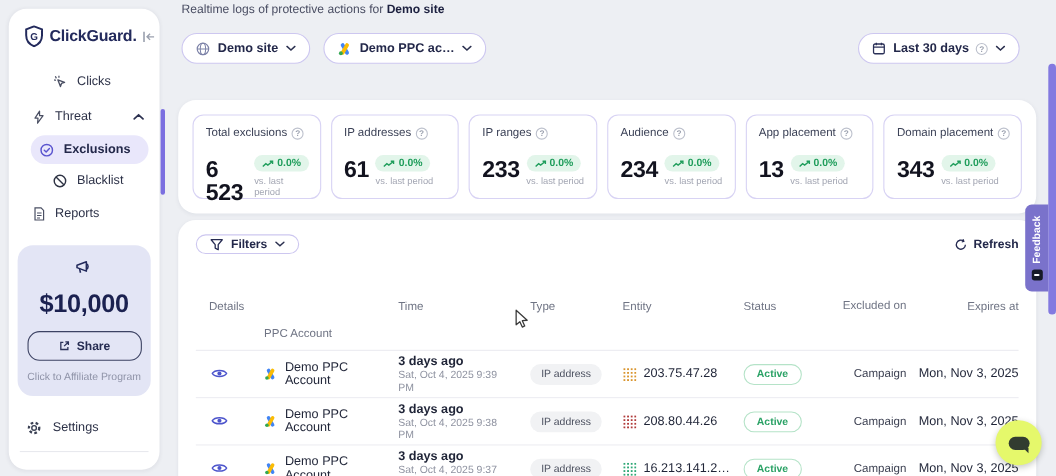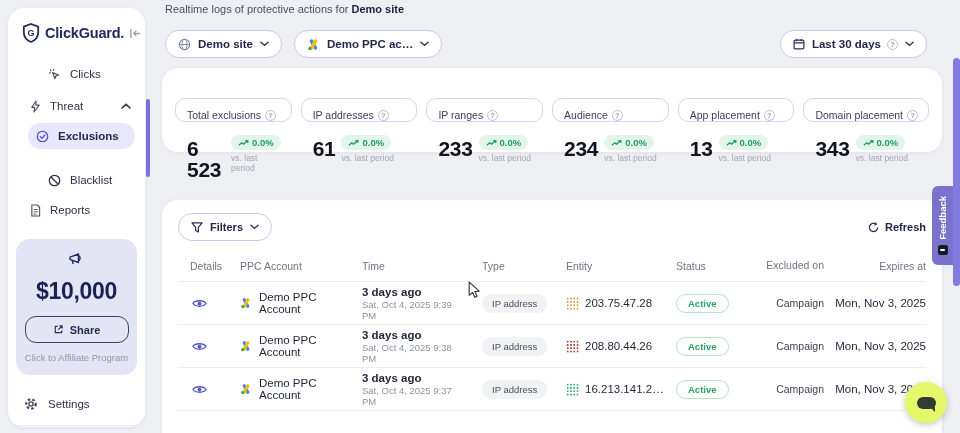--- a/index.html
+++ b/index.html
@@ -63,21 +63,21 @@
     font-size:11.5px; font-weight:bold; color:#23284a; cursor:pointer;
     font-family:"Liberation Sans", sans-serif;
   }
   .pill-btn .q { margin-left:-1px; }
   .date-pill { position:absolute; right:15px; top:0; }
 
   .panel {
     position:absolute; left:0; width:780px; background:#fff; border-radius:16px;
     box-shadow:0 1px 4px rgba(25,28,60,.06);
   }
-  .stats-panel { top:68px; height:84px; padding:30px 13px; }
+  .stats-panel { top:91px; height:103px; padding:13px 13px; }
   .stats-cards { display:flex; gap:9px; height:100%; }
   .stat-card {
     flex:1; border:1px solid #d8d3f4; border-radius:10px; padding:10px 10px 8px 11px;
     display:flex; flex-direction:column;
   }
   .stat-label-row { display:flex; align-items:center; gap:4px; }
   .stat-label { font-size:10.5px; color:#3c4257; white-space:nowrap; }
   .stat-value-row { display:flex; align-items:flex-start; gap:6px; margin-top:14px; }
   .stat-value { font-size:21px; font-weight:bold; color:#12131f; letter-spacing:-.3px; line-height:1; margin-top:3px; }
   .stat-delta-col { display:flex; flex-direction:column; }
@@ -89,30 +89,30 @@
 
   .help {
     width:11px; height:11px; border-radius:50%; border:1px solid #bcc0cc;
     color:#9aa0ae; font-size:7.5px; font-weight:bold;
     display:inline-flex; align-items:center; justify-content:center; flex:none;
   }
 
   .table-panel { top:200px; height:250px; padding:13px 16px 0 16px; overflow:hidden; }
   .table-toolbar { display:flex; align-items:center; gap:10px; }
   .toolbar-right { margin-left:auto; display:flex; align-items:center; gap:16px; }
-  .pill-btn.small { height:28px; font-size:11px; }
+  .pill-btn.small { height:18px; font-size:11px; }
   .pill-btn.gray-border { border-color:#d9dae2; }
   .text-btn { display:flex; align-items:center; gap:6px; background:none; border:none;
     font-size:11px; font-weight:bold; color:#23284a; cursor:pointer; font-family:"Liberation Sans", sans-serif; }
 
   .grid-row { display:grid; grid-template-columns:50px 120px 118px 84px 110px 100px 70px 1fr; align-items:center; }
   .table-header-row { margin-top:18px; padding-bottom:9px; border-bottom:1px solid #ececf1; }
   .th { font-size:10.5px; color:#6f7484; }
   .th.col0 { padding-left:12px; }
-  .th.col1 { padding-left:12px; }
+  .th.col1 { padding-left:12px;margin-top:48px; }
   .th.col2 { padding-left:14px; }
   .th.col3 { padding-left:16px; }
   .th.col4 { padding-left:16px; }
   .th.col5 { padding-left:16px; }
   .th.col6 { text-align:right; padding-right:6px; line-height:1.25; }
   .th.col7 { text-align:right; }
 
   .table-row { height:43px; border-bottom:1px solid #ededf2; }
   .cell { font-size:11.5px; color:#1f2437; }
   .cell-details { padding-left:12px; }
@@ -204,21 +204,21 @@
     </div>
     <div class="nav-item sub active" style="margin-top:4px">
       <span class="icon">
         <svg width="13" height="13" viewBox="0 0 14 14">
             <circle cx="7" cy="7" r="5.6" fill="none" stroke="#5a54cf" stroke-width="1.4"></circle>
             <path d="M4.6 7.2 L6.4 8.9 L9.6 5.4" fill="none" stroke="#5a54cf" stroke-width="1.4" stroke-linecap="round" stroke-linejoin="round"></path>
           </svg>
       </span>
       <span class="lbl">Exclusions</span>
     </div>
-    <div class="nav-item sub" style="margin-top:18px">
+    <div class="nav-item sub" style="margin-top:2px">
       <span class="icon">
         <svg width="13" height="13" viewBox="0 0 14 14">
             <circle cx="7" cy="7" r="5.6" fill="none" stroke="#2e3344" stroke-width="1.4"></circle>
             <path d="M3.2 3.2 L10.8 10.8" stroke="#2e3344" stroke-width="1.4"></path>
           </svg>
       </span>
       <span class="lbl">Blacklist</span>
     </div>
     <div class="nav-item top" style="margin-top:4px">
       <span class="icon">

